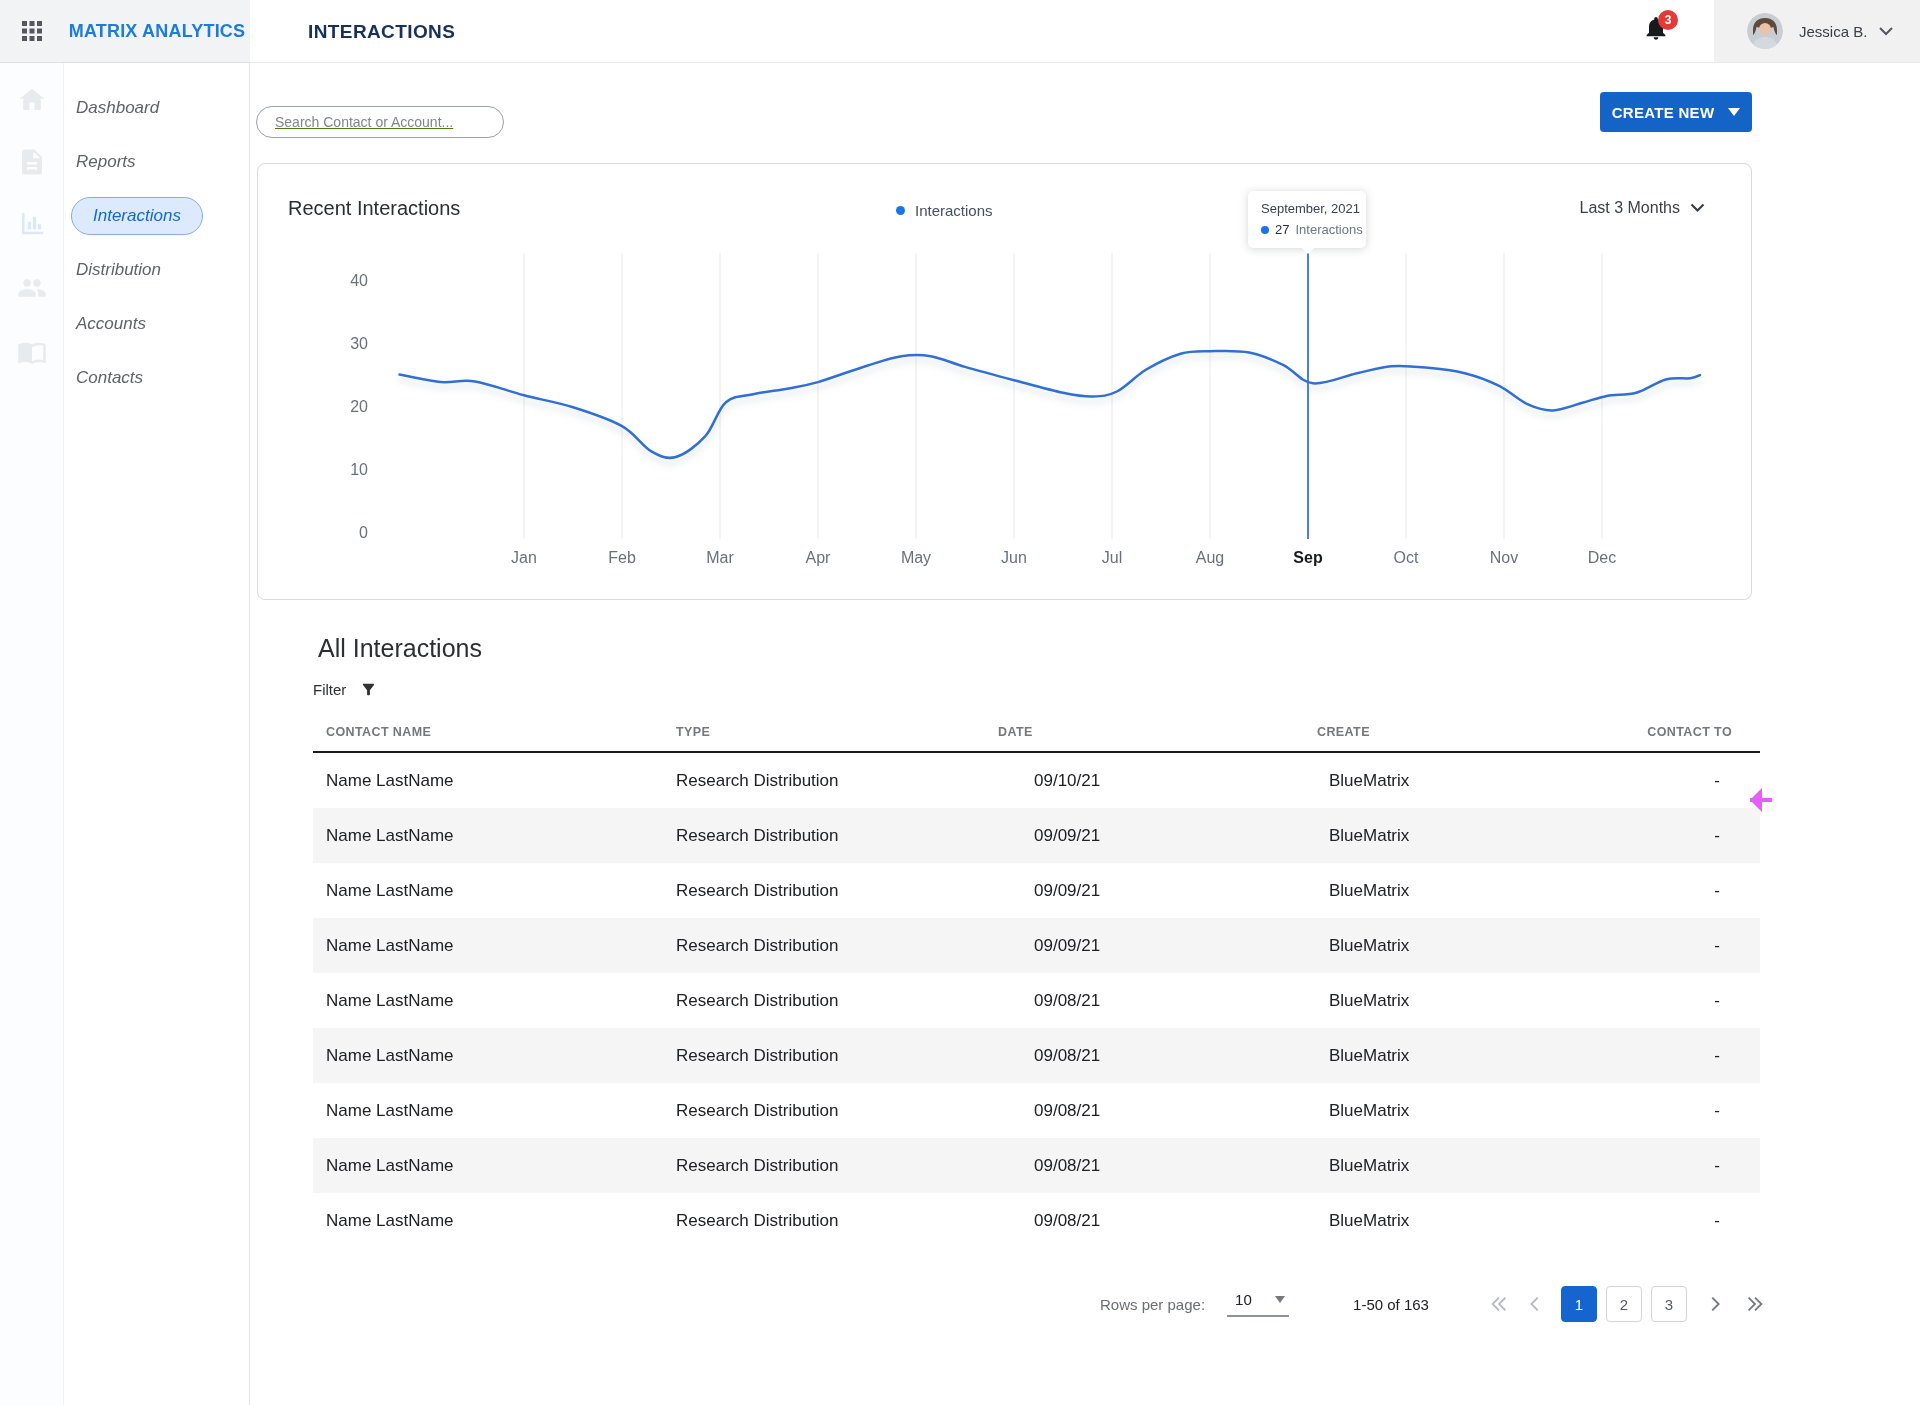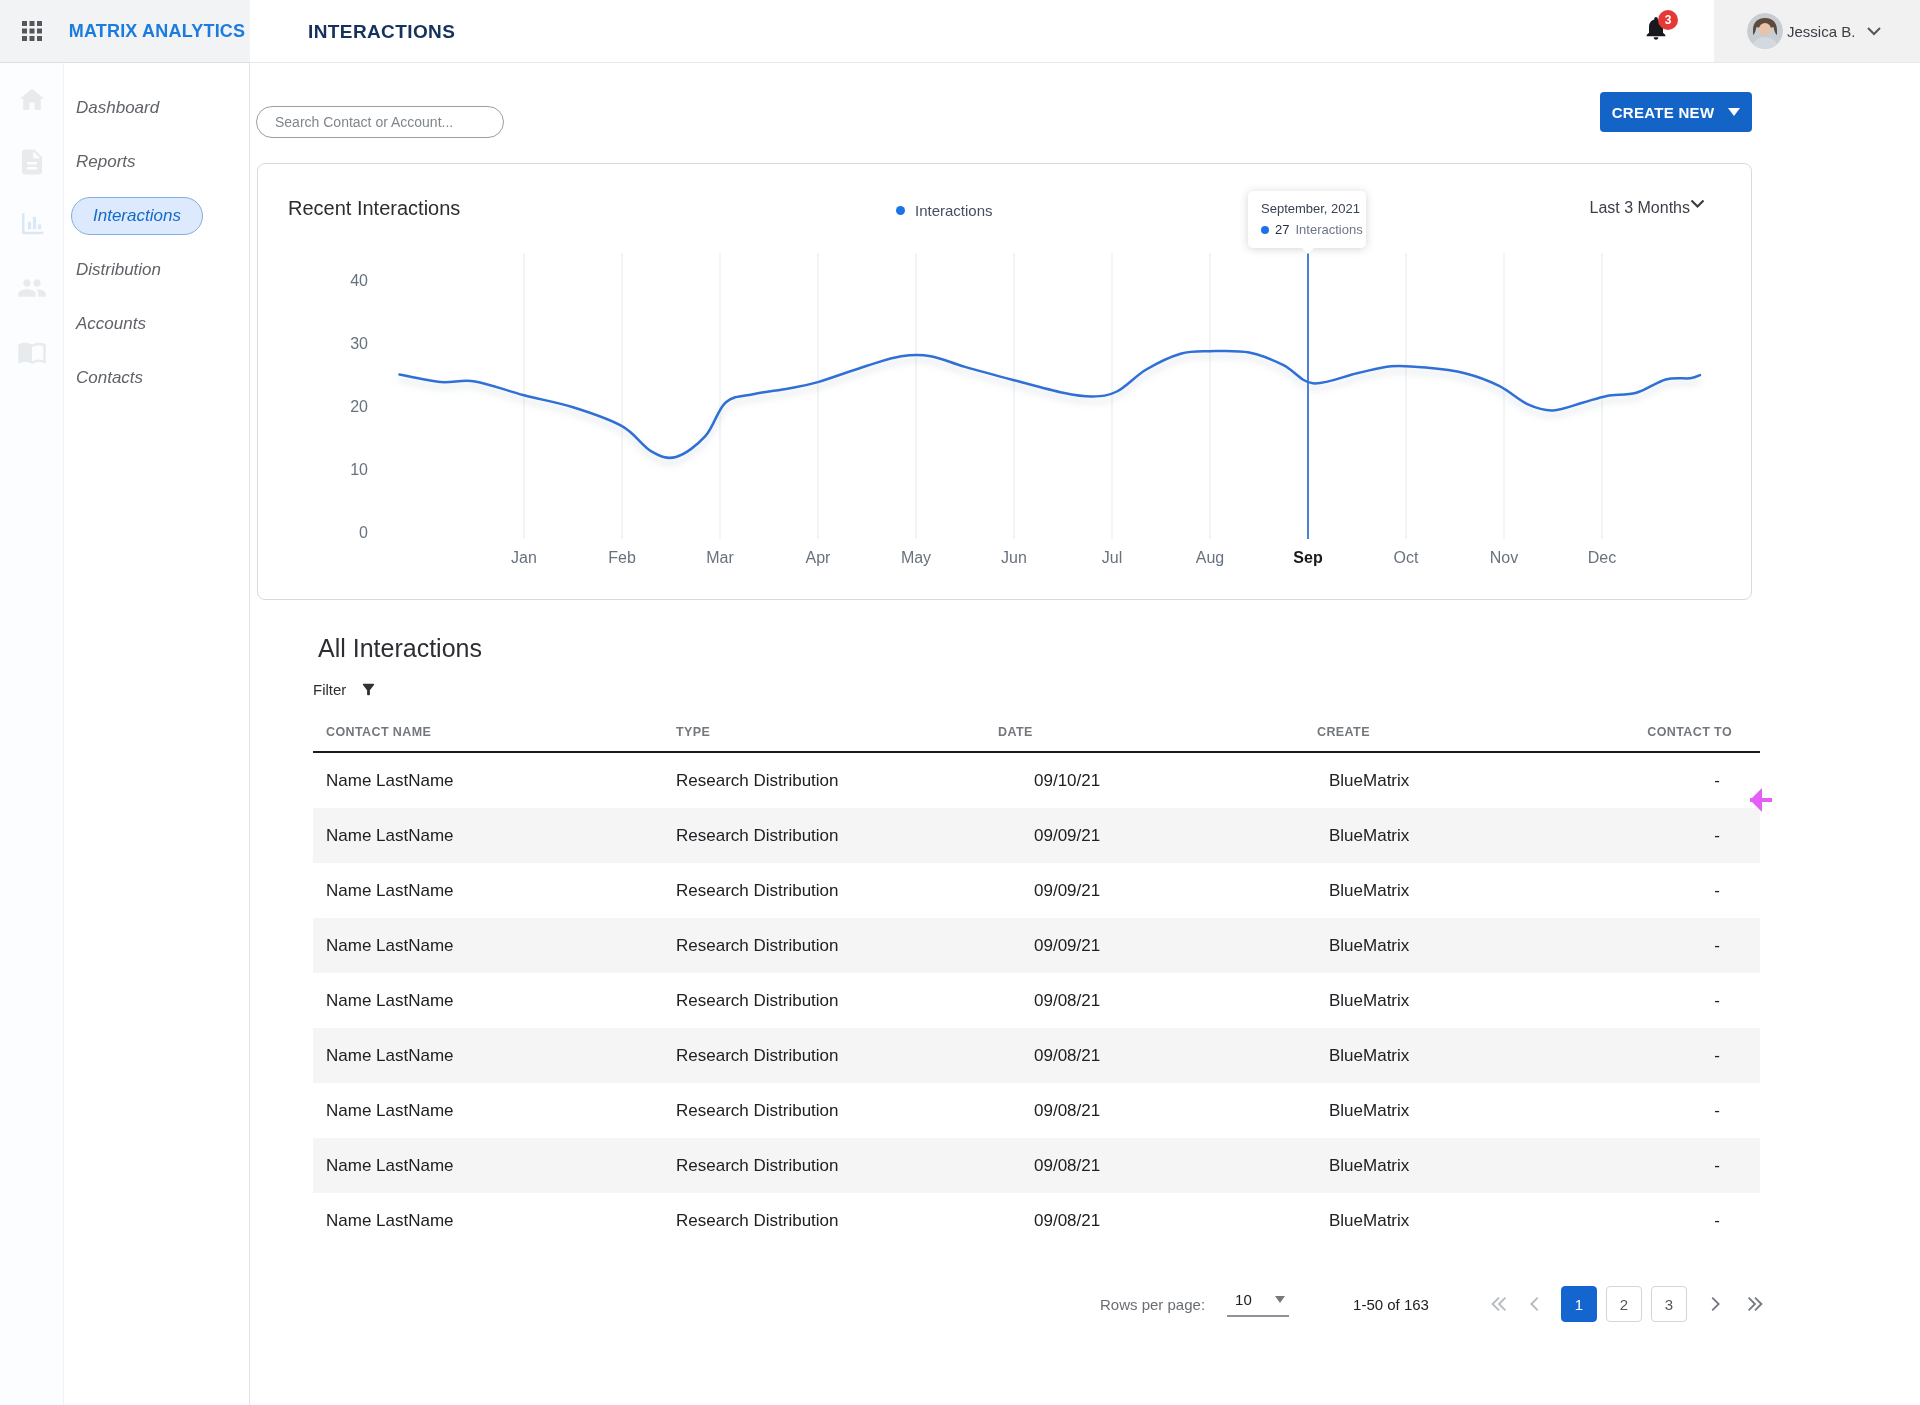--- a/index.html
+++ b/index.html
@@ -27,37 +27,37 @@
   
   .topbar { position:absolute; left:250px; top:0; width:1670px; height:63px; background:#fff; border-bottom:1px solid #e8e9ea; z-index:4; }
   .page-title { position:absolute; left:58px; top:0; height:63px; display:flex; align-items:center;
                 font-size:19px; font-weight:bold; letter-spacing:.4px; color:#16325c; }
   .bell-wrap { position:absolute; left:1392px; top:14px; width:40px; height:38px; cursor:pointer; }
   .bell-wrap svg { width:28px; height:28px; }
   .badge { position:absolute; left:16px; top:-4px; min-width:20px; height:20px; border-radius:10px; background:#e53935; color:#fff;
            font-size:12px; font-weight:bold; display:flex; align-items:center; justify-content:center; }
   .userblock { position:absolute; left:1464px; top:0; width:206px; height:62px; background:#f1f1f2; display:flex; align-items:center; cursor:pointer; }
   .avatar { width:36px; height:36px; border-radius:50%; overflow:hidden; margin-left:33px; flex:none; }
-  .username { font-size:15px; color:#3a3f45; margin-left:4px; }
+  .username { font-size:15px; color:#3a3f45; margin-left:16px; }
   .user-caret { margin-left:12px; }
 
   
   .search { position:absolute; left:256px; top:106px; width:248px; height:32px; border:1px solid #9aa0a6; border-radius:16px;
-            padding:0 18px; font-size:14px; color:#4d7c0f; outline:none; font-family:inherit; background:#fff; }
+            padding:0 18px; font-size:14px; color:#4d7c0f; outline:none; font-family:inherit; background:#fff;text-decoration:underline; }
   .search::placeholder { color:#80868b; }
   .create-btn { position:absolute; left:1600px; top:92px; width:152px; height:40px; background:#1464c8; border:none; border-radius:4px;
                 color:#fff; font-size:15px; font-weight:bold; letter-spacing:.3px; font-family:inherit; cursor:pointer;
                 display:flex; align-items:center; justify-content:center; gap:14px; }
 
   
   .card { position:absolute; left:257px; top:163px; width:1495px; height:437px; background:#fff; border:1px solid #d8dadd; border-radius:8px; }
   .card-title { position:absolute; left:30px; top:33px; font-size:20px; color:#2a2d31; }
   .legend { position:absolute; left:638px; top:38px; display:flex; align-items:center; gap:10px; font-size:15px; color:#454f63; }
   .legend-dot { width:9px; height:9px; border-radius:50%; background:#1a73e8; }
-  .range-sel { position:absolute; right:46px; top:35px; display:flex; align-items:flex-start; font-size:16px; color:#3a3f47; cursor:pointer; }
+  .range-sel { position:absolute; right:46px; top:35px; display:flex; align-items:center; gap:10px; font-size:16px; color:#3a3f47; cursor:pointer; }
   .chart-svg { position:absolute; left:0; top:0; width:1493px; height:435px; }
   .chart-svg .xlab { font-size:16px; fill:#68727f; text-anchor:middle; font-family:"Liberation Sans",sans-serif; }
   .chart-svg .xlab.hl { fill:#17191c; font-weight:bold; }
   .chart-svg .ylab { font-size:16px; fill:#68727f; text-anchor:end; font-family:"Liberation Sans",sans-serif; }
   .tooltip { position:absolute; left:990px; top:27px; width:118px; height:57px; background:#fff; border-radius:5px;
              box-shadow:0 1px 8px rgba(60,64,67,.22); padding:10px 0 0 13px; z-index:3; }
   .tooltip-title { font-size:13px; color:#394253; }
   .tooltip-row { display:flex; align-items:center; gap:6px; margin-top:6px; }
   .tooltip-dot { width:8px; height:8px; border-radius:50%; background:#1a73e8; flex:none; }
   .tooltip-val { font-size:13px; color:#27303f; }

